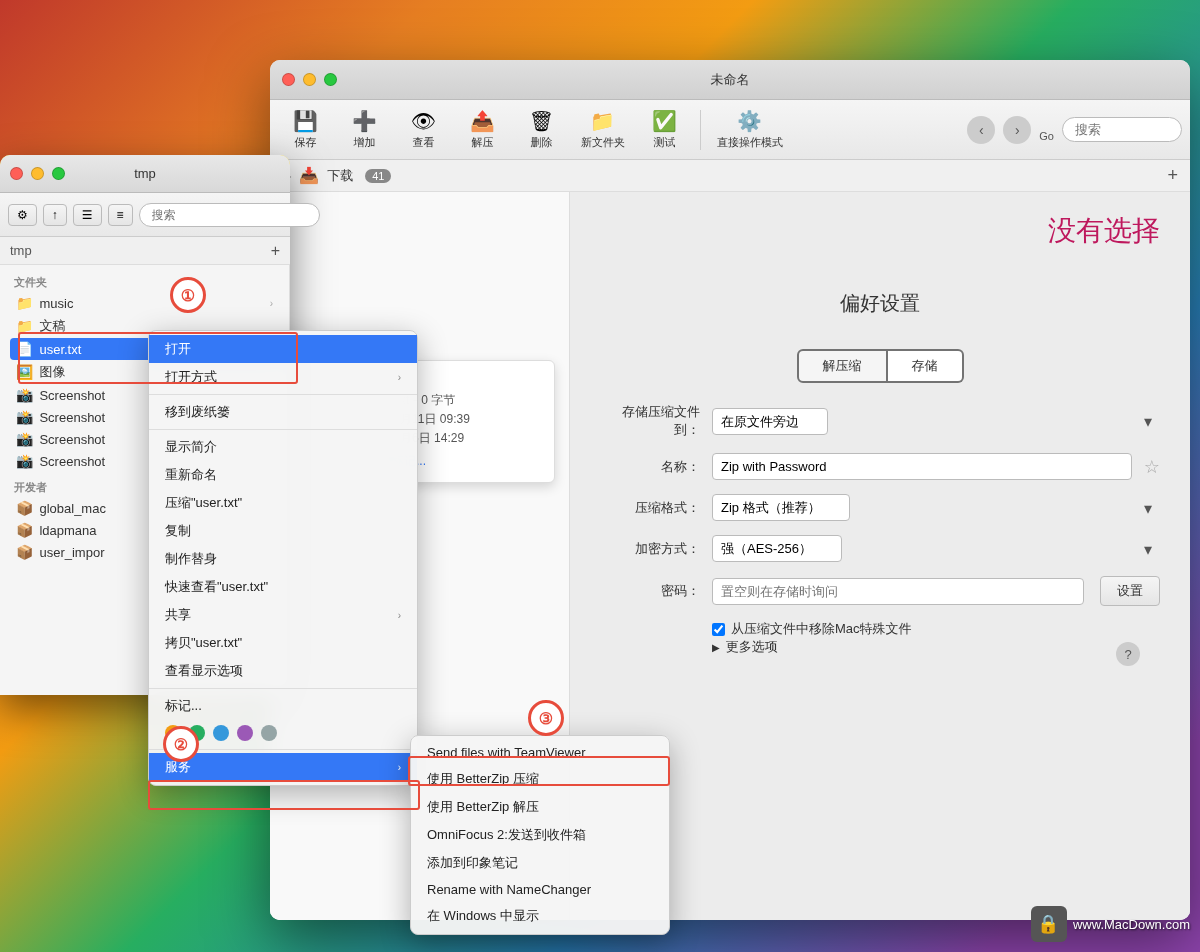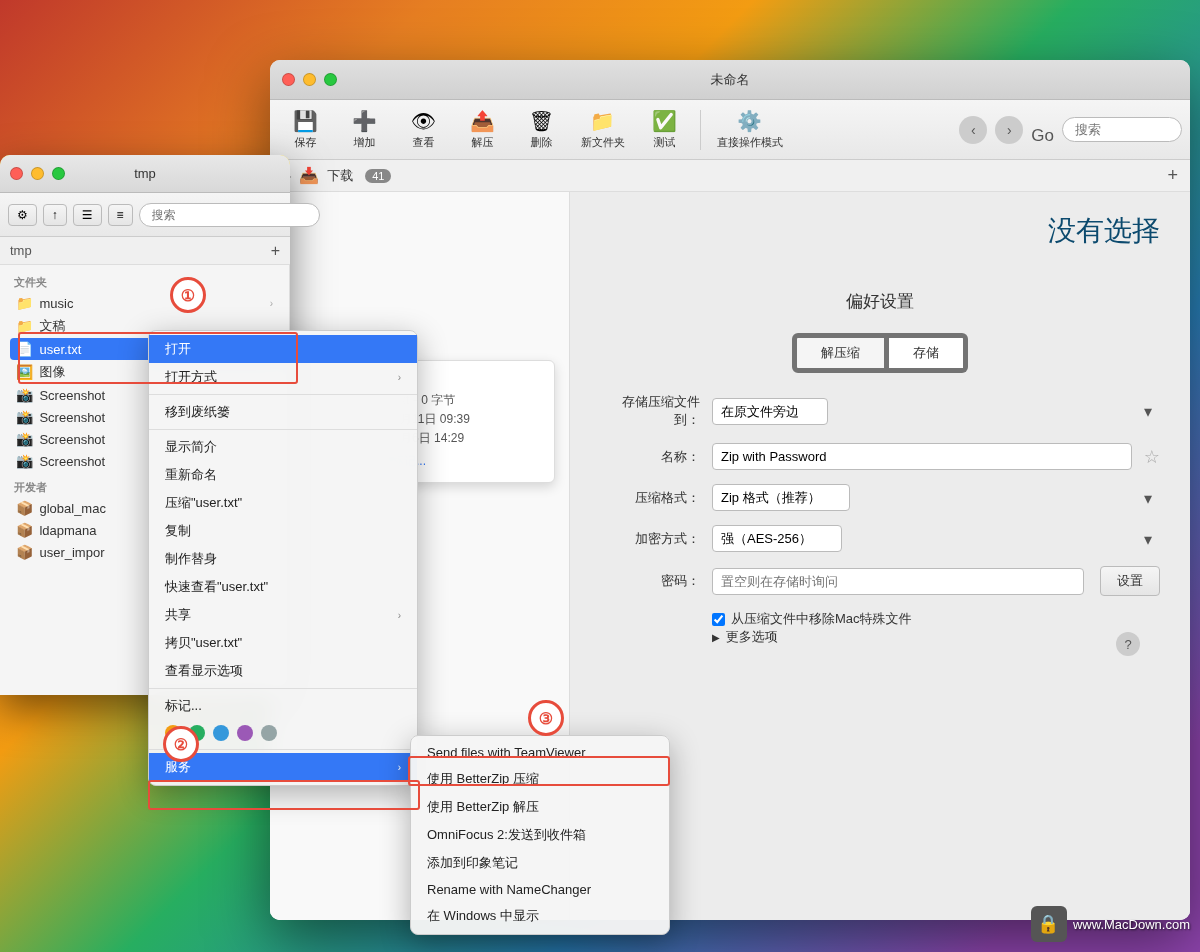--- a/index.html
+++ b/index.html
@@ -221,48 +221,48 @@
 
     
     .no-selection {
       padding: 20px 30px;
       display: flex;
       justify-content: flex-end;
       align-items: flex-start;
     }
     .no-selection-text {
       font-size: 28px;
-      color: #0c4a6e;
+      color: #be185d;
     }
 
     
     .prefs-area {
       flex: 1;
       padding: 20px 30px;
       background: #ececec;
       display: flex;
       flex-direction: column;
     }
     .prefs-title {
-      font-size: 17px;
+      font-size: 20px;
       color: #333;
       font-weight: 500;
       text-align: center;
-      margin-bottom: 20px;
+      margin-bottom: 32px;
     }
     .prefs-tabs {
       display: flex;
       justify-content: center;
       gap: 0;
       margin-bottom: 20px;
     }
     .prefs-tab {
       padding: 6px 24px;
       font-size: 13px;
-      border: 5px solid #737373;
+      border: 2px solid #737373;
       background: #f5f5f5;
       cursor: pointer;
       color: #333;
     }
     .prefs-tab:first-child { border-radius: 6px 0 0 6px; }
     .prefs-tab:last-child { border-radius: 0 6px 6px 0; border-left: none; }
     .prefs-tab.active { background: white; font-weight: 500; }
 
     .pref-row {
       display: flex;
@@ -667,21 +667,21 @@
       <span class="toolbar-label">测试</span>
     </div>
     <div class="toolbar-sep"></div>
     <div class="toolbar-btn">
       <span class="toolbar-icon">⚙️</span>
       <span class="toolbar-label">直接操作模式</span>
     </div>
     <div class="toolbar-right">
       <button class="nav-btn">‹</button>
       <button class="nav-btn">›</button>
-      <span class="toolbar-label" style="font-size:17px;color:#555;margin-top:13px;">Go</span>
+      <span class="toolbar-label" style="font-size:11px;color:#555;margin-top:13px;">Go</span>
       <input class="search-box" type="text" placeholder="搜索" style="">
     </div>
   </div>
 
   <div class="pathbar">
     <span class="pathbar-arrow">▶</span>
     <span class="pathbar-icon">📥</span>
     <span class="pathbar-label">下载</span>
     <span class="pathbar-badge">41</span>
     <span class="pathbar-plus">+</span>

